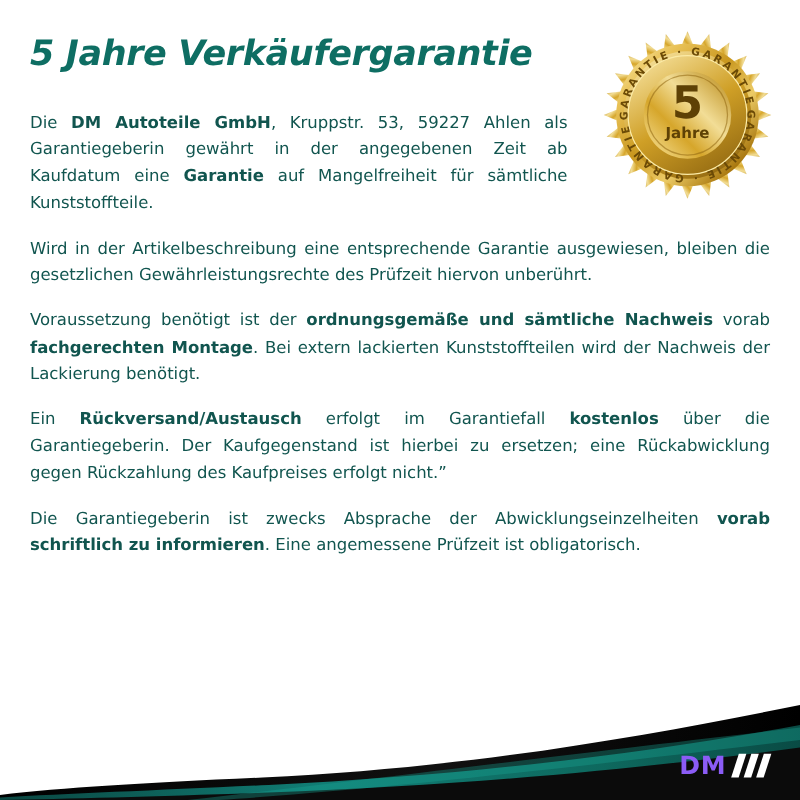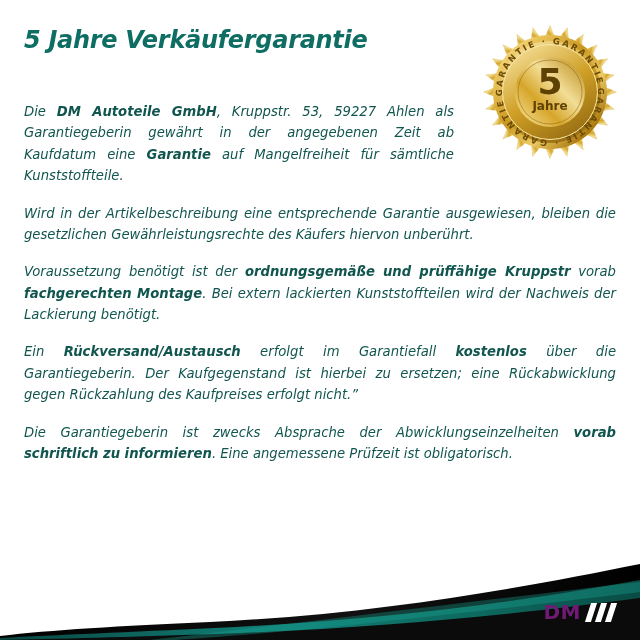--- a/index.html
+++ b/index.html
@@ -20,42 +20,41 @@
     background: #ffffff;
     box-sizing: border-box;
   }
 
   
   .title {
     position: absolute;
     left: 24px;
     top: 26px;
     font-family: "DejaVu Sans", sans-serif;
-    font-size: 24px;
+    font-size: 28px;
     font-style: italic;
     font-weight: bold;
     color: #0e6e63;
     letter-spacing: -0.3px;
     white-space: nowrap;
   }
 
   
   .body-text {
     position: absolute;
     left: 24px;
     top: 85px;
     width: 592px;
     color: #11554f;
     font-size: 13.2px;
     line-height: 1.62;
     text-align: justify;
   }
   .para {
-    margin: 16px 0 15px 0;
-    font-style: italic;
+    margin: 3px 0 15px 0;
   }
   .para:last-child { margin-bottom: 0; }
   .para.indent-right {
     width: 430px;
   }
   .para b {
     font-weight: bold;
     color: #11554f;
   }
 
@@ -83,21 +82,21 @@
   .logo {
     position: absolute;
     right: 18px;
     bottom: 16px;
     display: flex;
     align-items: center;
     gap: 7px;
     font-family: "DejaVu Sans", sans-serif;
     font-weight: bold;
     font-size: 20px;
-    color: #701a75;
+    color: #8b5cf6;
     letter-spacing: 0.5px;
   }
   .logo .dm { font-weight: bold; }
   .logo .slashes {
     display: inline-block;
     width: 34px;
     height: 19px;
     position: relative;
   }
   .logo .slashes i {
@@ -192,22 +191,22 @@
         <textPath href="#ringBottom" startOffset="50%" text-anchor="middle">GARANTIE · GARANTIE ·</textPath>
       </text>
 
       <text x="68" y="70" text-anchor="middle" font-family="DejaVu Sans, sans-serif" font-size="36" font-weight="bold" fill="#5e4105">5</text>
       <text x="68" y="86" text-anchor="middle" font-family="DejaVu Sans, sans-serif" font-size="12" font-weight="bold" fill="#5e4105">Jahre</text>
     </svg>
   </div>
 
   <div class="body-text">
     <p class="para indent-right"><span>Die </span><b>DM Autoteile GmbH</b><span>, Kruppstr. 53, 59227 Ahlen als Garantiegeberin gewährt in der angegebenen Zeit ab Kaufdatum eine </span><b>Garantie</b><span> auf Mangelfreiheit für sämtliche Kunststoffteile.</span></p>
-    <p class="para"><span>Wird in der Artikelbeschreibung eine entsprechende Garantie ausgewiesen, bleiben die gesetzlichen Gewährleistungsrechte des Käufers hiervon unberührt.</span></p>
-    <p class="para"><span>Voraussetzung benötigt ist der </span><b>ordnungsgemäße und prüffähige Kruppstr</b><span> vorab </span><b>fachgerechten Montage</b><span>. Bei extern lackierten Kunststoffteilen wird der Nachweis der Lackierung benötigt.</span></p>
+    <p class="para"><span>Wird in der Artikelbeschreibung eine entsprechende Garantie ausgewiesen, bleiben die gesetzlichen Gewährleistungsrechte des Prüfzeit hiervon unberührt.</span></p>
+    <p class="para"><span>Voraussetzung benötigt ist der </span><b>ordnungsgemäße und sämtliche Nachweis</b><span> vorab </span><b>fachgerechten Montage</b><span>. Bei extern lackierten Kunststoffteilen wird der Nachweis der Lackierung benötigt.</span></p>
     <p class="para"><span>Ein </span><b>Rückversand/Austausch</b><span> erfolgt im Garantiefall </span><b>kostenlos</b><span> über die Garantiegeberin. Der Kaufgegenstand ist hierbei zu ersetzen; eine Rückabwicklung gegen Rückzahlung des Kaufpreises erfolgt nicht.”</span></p>
     <p class="para"><span>Die Garantiegeberin ist zwecks Absprache der Abwicklungseinzelheiten </span><b>vorab schriftlich zu informieren</b><span>. Eine angemessene Prüfzeit ist obligatorisch.</span></p>
   </div>
 
   <div class="footer">
     <svg width="640" height="82" viewBox="0 0 640 82" xmlns="http://www.w3.org/2000/svg" aria-hidden="true">
       <defs>
         <linearGradient id="tealgrad" x1="0" y1="0" x2="1" y2="0">
           <stop offset="0%" stop-color="#0b4a44"></stop>
           <stop offset="40%" stop-color="#11837a"></stop>

